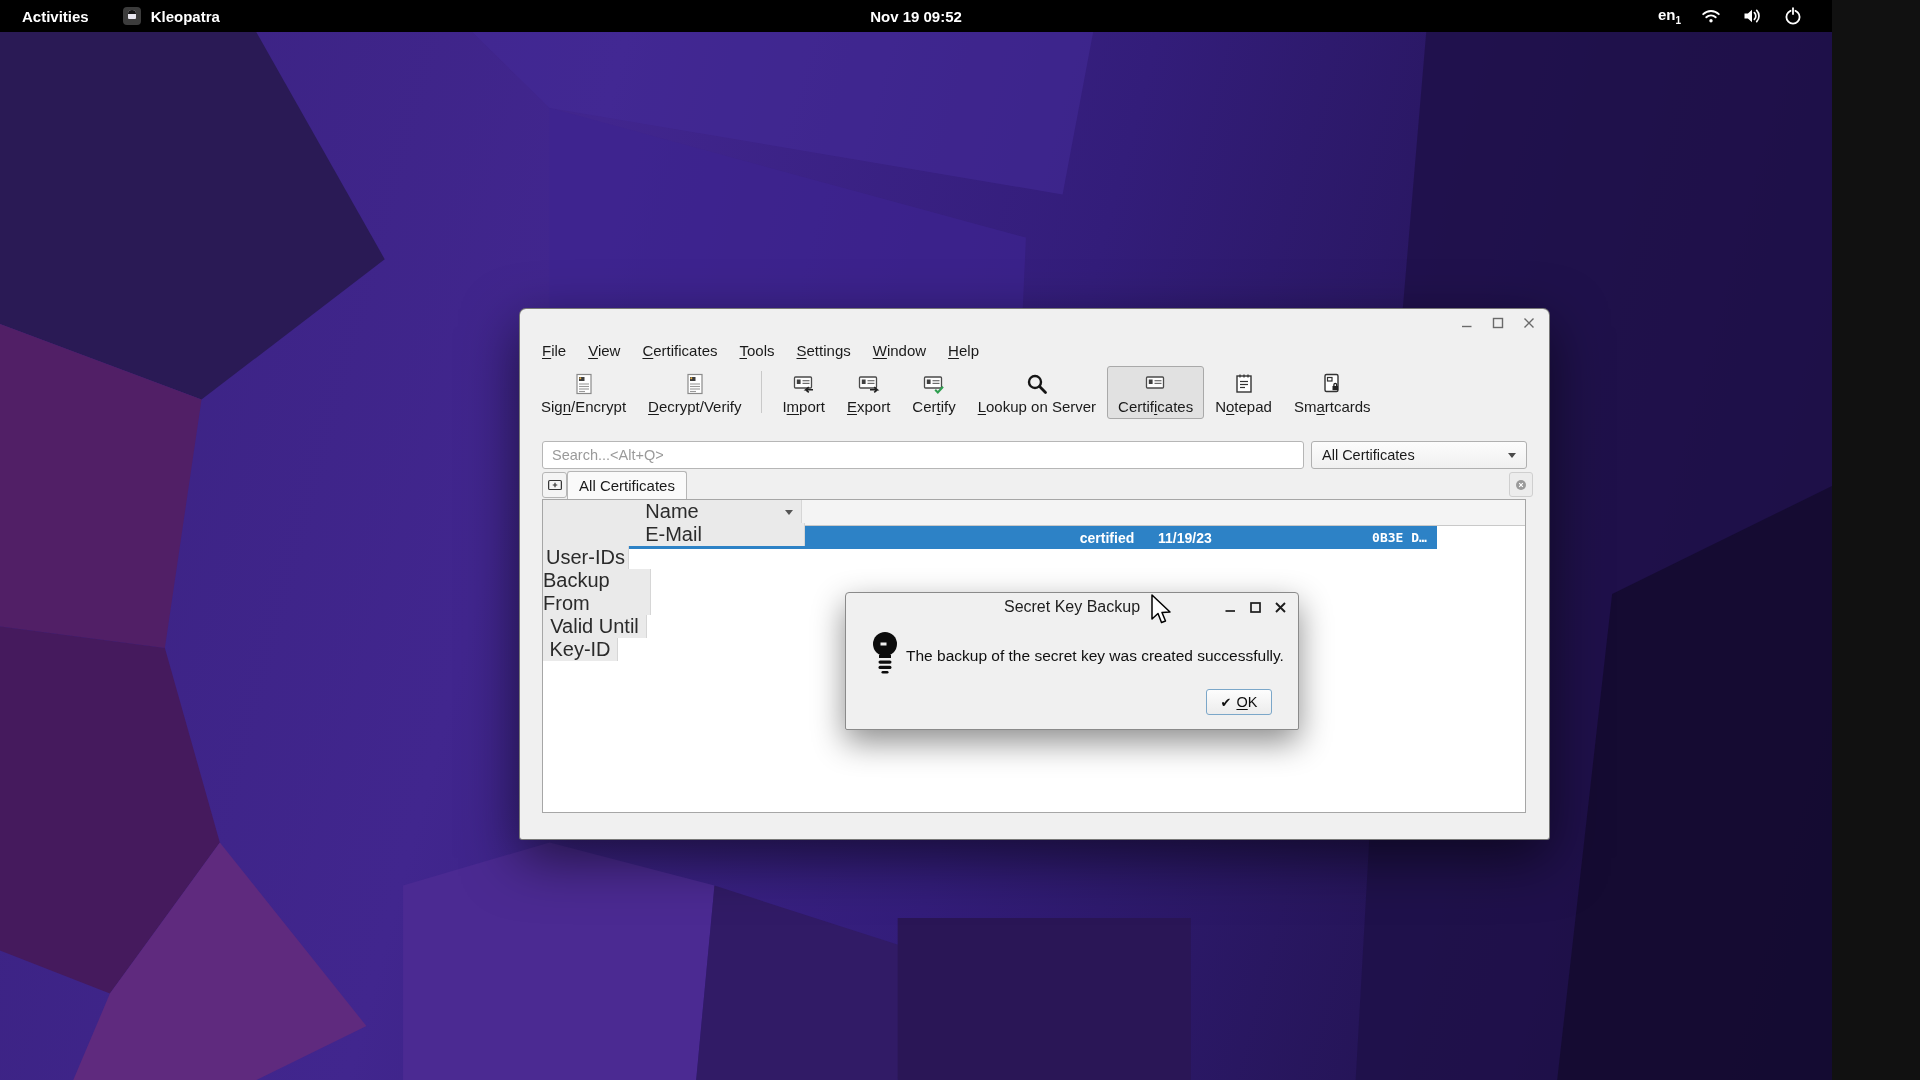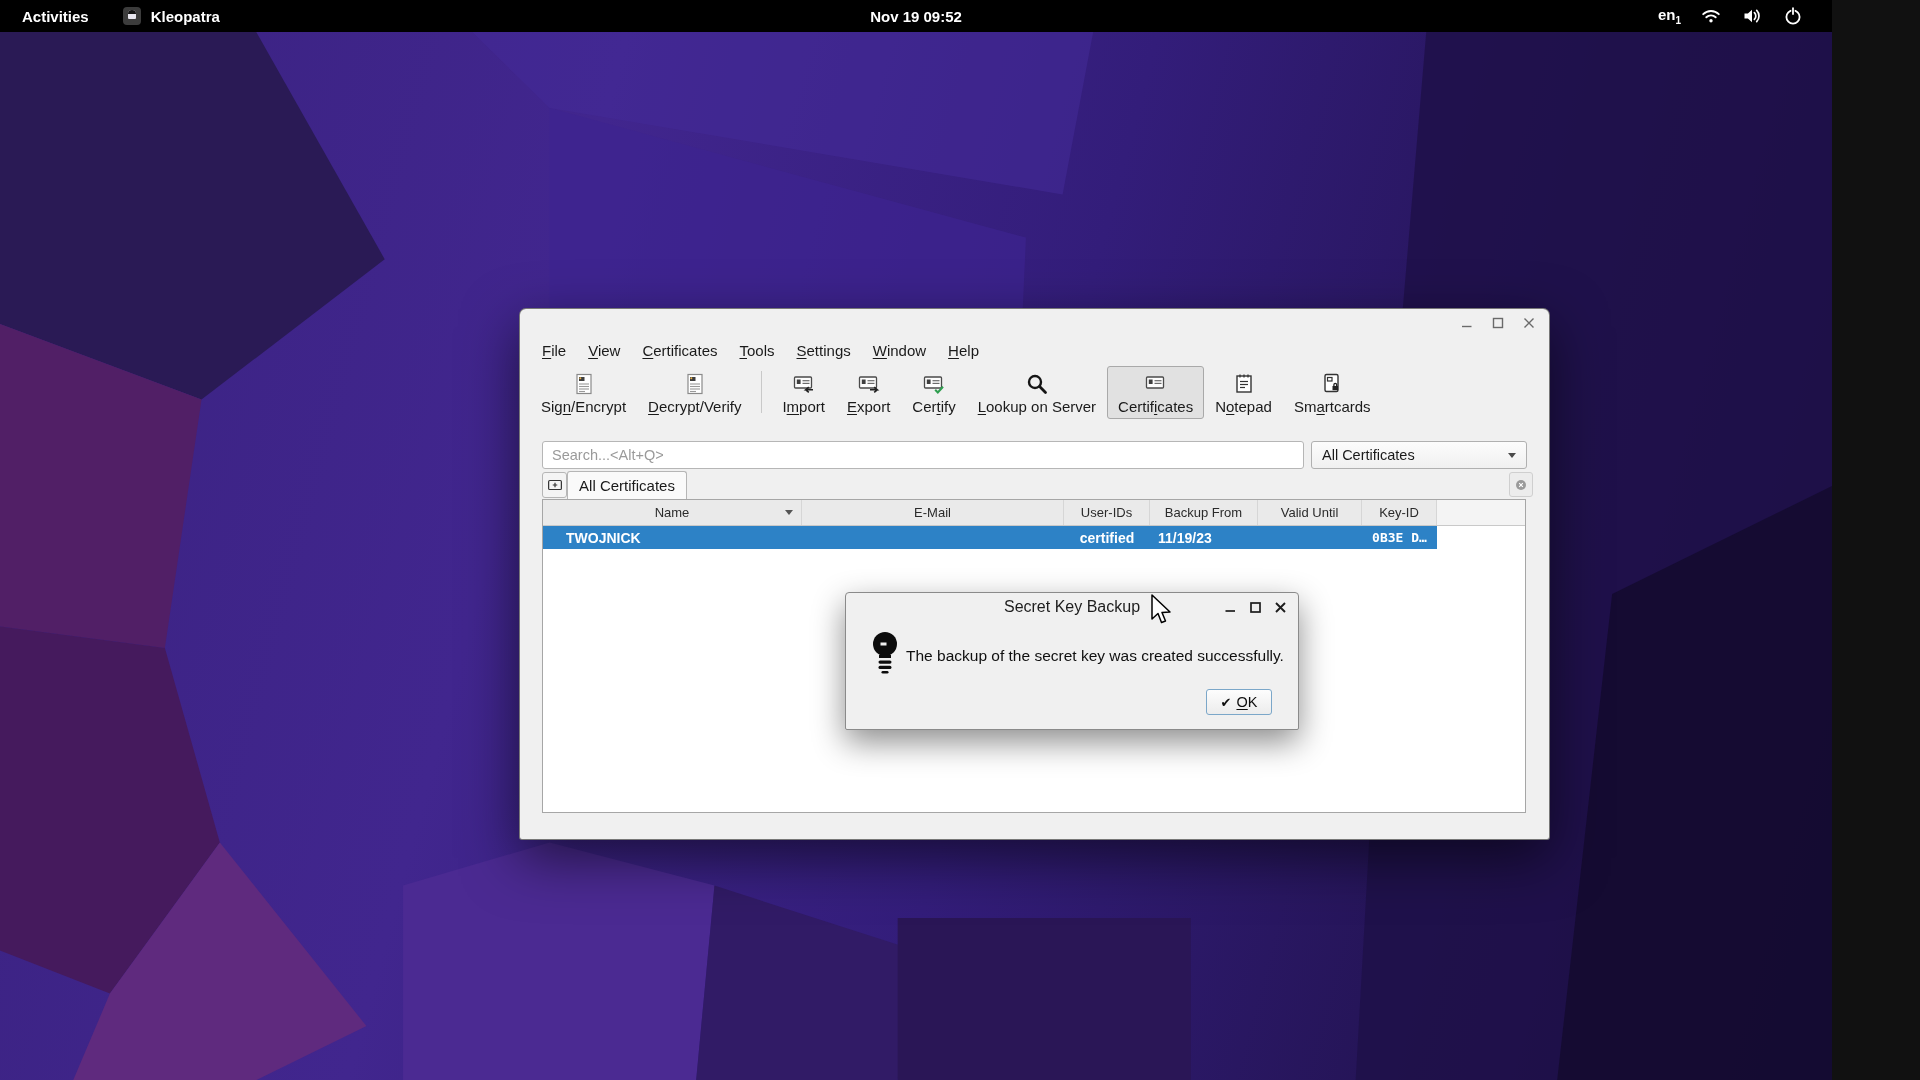--- a/index.html
+++ b/index.html
@@ -83,21 +83,21 @@
     border:1px solid #b6b6b6;border-radius:3px;background:#f4f4f4;display:flex;align-items:center;justify-content:center;}
   .tab{position:absolute;left:47px;top:162px;width:120px;height:28px;box-sizing:border-box;
     background:#fafafa;border:1px solid #b6b6b6;border-bottom:none;border-radius:3px 3px 0 0;
     display:flex;align-items:center;justify-content:center;font-size:15px;color:#1a1a1a;}
   .tabclose-btn{position:absolute;right:16px;top:163px;width:24px;height:25px;box-sizing:border-box;
     border:1px solid #cfcfcf;border-radius:3px;background:#ececec;display:flex;align-items:center;justify-content:center;}
 
   .tableview{position:absolute;left:22px;top:190px;width:984px;height:314px;box-sizing:border-box;
     background:#fff;border:1px solid #a6a6a6;}
   .thead{display:flex;height:25px;background:#f4f4f4;border-bottom:1px solid #c9c9c9;
-    font-size:13px;color:#2b2b2b;}
+    font-size:20px;color:#2b2b2b;flex-direction:column;}
   .th{background:#eaeaea;border-right:1px solid #d6d6d6;display:flex;align-items:center;
     justify-content:center;position:relative;box-sizing:border-box;}
   .th-filler{flex:1;background:#f4f4f4;}
   .sort-arrow{position:absolute;right:8px;top:10px;width:0;height:0;border-left:4.5px solid transparent;
     border-right:4.5px solid transparent;border-top:5px solid #555;}
   .tr{display:flex;height:23px;background:#2d82c6;color:#fff;font-weight:700;font-size:14px;
     align-items:center;width:894px;}
   .td{box-sizing:border-box;overflow:hidden;white-space:nowrap;}
   .c-name{padding-left:23px;}
   .c-userids{text-align:center;}

